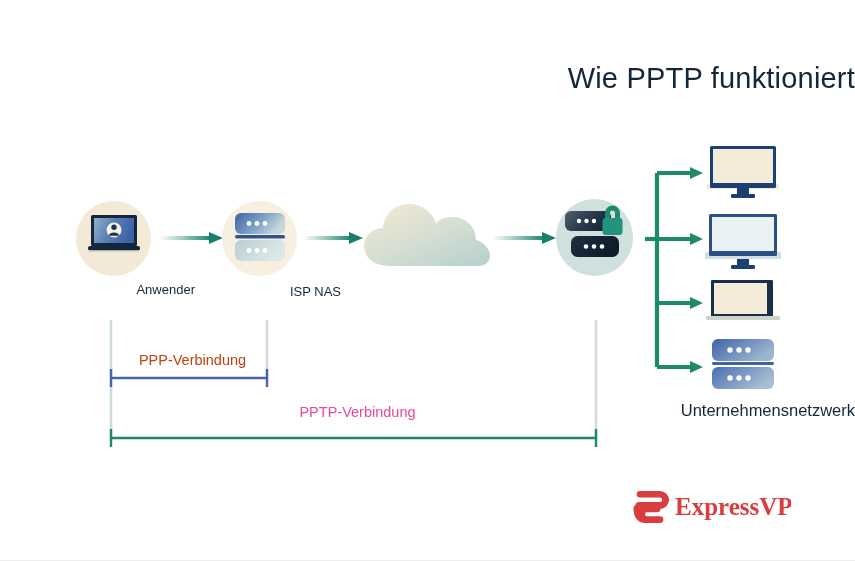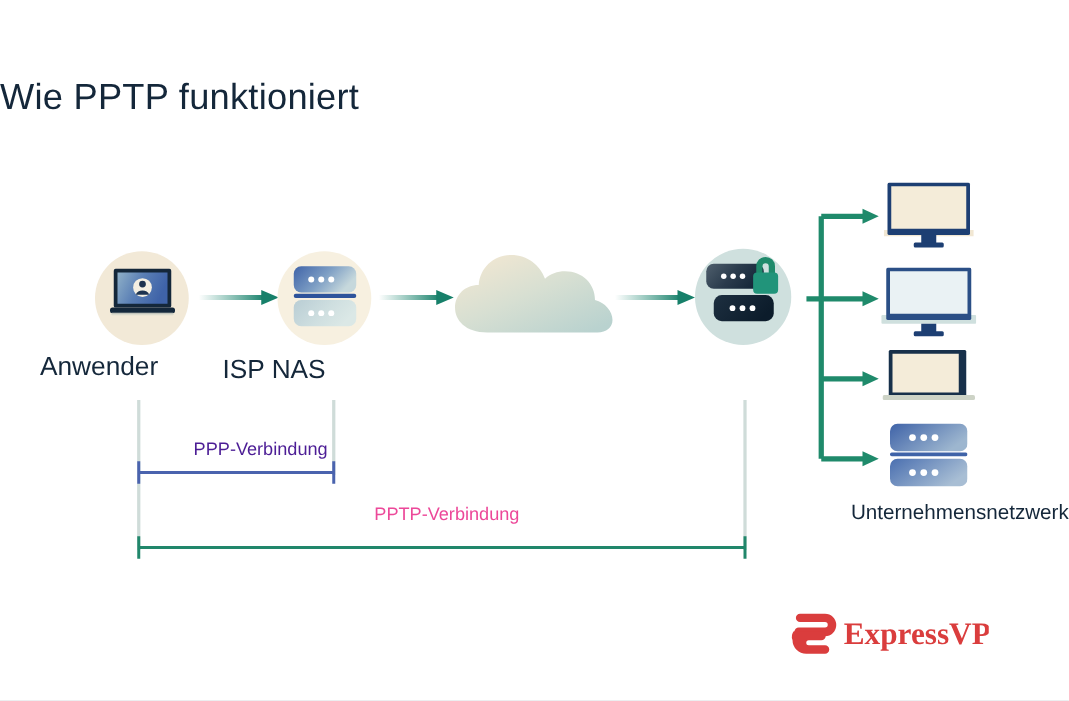--- a/index.html
+++ b/index.html
@@ -11,32 +11,32 @@
     position:relative;
     border-bottom:1px solid #eceef0;
     box-sizing:border-box;
   }
   .stage{position:absolute;inset:0;}
   .abs{position:absolute;}
 
   
   #title{
     left:0;top:62px;width:855px;
-    text-align:left;
+    text-align:right;
     font-size:29px;
     color:#14273a;
     letter-spacing:.2px;
     font-weight:400;
   }
 
   
   .node-label{
-    font-size:21px;
+    font-size:13px;
     color:#14273a;
-    text-align:left;
+    text-align:right;
     white-space:nowrap;
   }
 
   
   .circle{border-radius:50%;}
   #c-user{left:76px;top:201px;width:75px;height:75px;background:#f2e9d7;}
   #c-isp{left:222px;top:201px;width:75px;height:75px;background:#f7f0e0;}
   #c-pptp{left:556px;top:199px;width:77px;height:77px;background:#cfe0de;}
 
   
@@ -73,21 +73,21 @@
     white-space:nowrap;
   }
 
   
   #brackets{left:100px;top:318px;width:510px;height:130px;}
   .bracket-label{
     font-size:14.5px;
     text-align:center;
     white-space:nowrap;
   }
-  #ppp-label{left:136px;top:352px;width:145px;color:#4c1d95;}
+  #ppp-label{left:120px;top:352px;width:145px;color:#c2410c;}
   #pptp-label{left:215px;top:404px;width:285px;color:#ec4899;}
 
   
   #logo{left:631px;top:486px;width:160px;height:42px;}
   #logo svg{display:block;}
 </style>
 </head>
 <body>
 
 <div class="stage">

